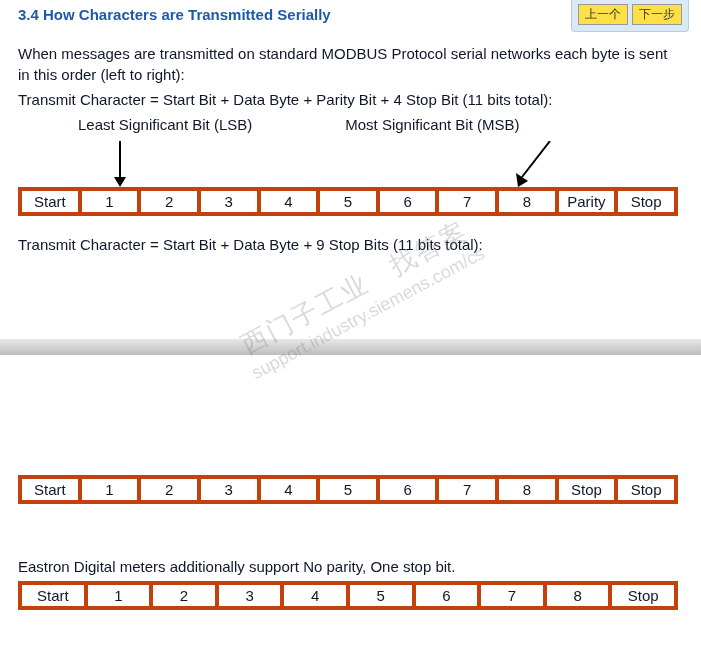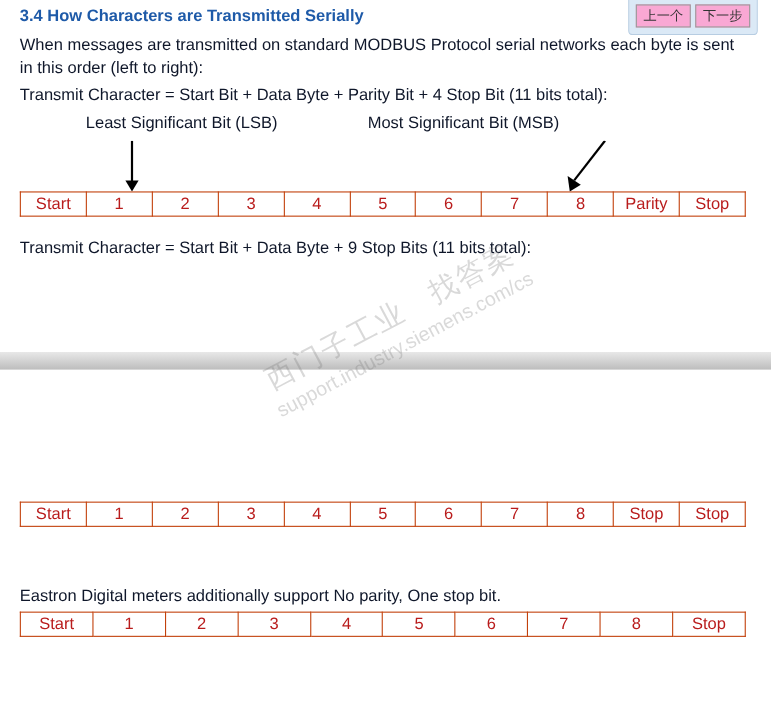--- a/index.html
+++ b/index.html
@@ -13,52 +13,53 @@
     background: #fff;
     position: relative;
   }
   .content {
     padding: 6px 18px 20px 18px;
   }
   .section-title {
     color: #1e5aa8;
     font-weight: bold;
     font-size: 15px;
-    margin-bottom: 7px;
+    margin-bottom: 20px;
   }
   .para {
     color: #0f172a;
     line-height: 1.4;
     margin-bottom: 4px;
   }
   .sub-labels {
     display: flex;
     margin-top: 2px;
     margin-bottom: 2px;
+    gap: 11px;
   }
   .sub-left { margin-left: 60px; }
   .sub-right { margin-left: 82px; }
   .arrows {
     position: relative;
     height: 46px;
   }
   .arrow-lsb { position: absolute; left: 92px; top: 0; }
   .arrow-msb { position: absolute; left: 492px; top: 0; }
   .bit-table {
     border-collapse: collapse;
     width: 660px;
     table-layout: fixed;
     margin-bottom: 18px;
   }
   .bit-table td {
-    border: 1px solid #c2410c;
+    border: 4px solid #c2410c;
     text-align: center;
     padding: 2px 0;
     font-size: 15px;
-    color: #b91c1c;
+    color: #0f172a;
   }
   .gap { height: 34px; }
   .big-gap { height: 80px; }
   .gradient-band {
     width: 701px;
     height: 16px;
     margin-left: -18px;
     background: linear-gradient(to bottom, #e8e8e8, #bdbdbd);
   }
   .watermark {
@@ -82,21 +83,21 @@
     gap: 4px;
     background: #dbe9f6;
     border: 1px solid #b7cde2;
     border-top: none;
     border-radius: 0 0 4px 4px;
     padding: 4px 6px 6px 6px;
   }
   .nav-btn {
     font-size: 12px;
     font-family: "SimSun","Microsoft YaHei",sans-serif;
-    background: #f9a8d4;
+    background: #fde047;
     border: 1px solid #999;
     padding: 1px 6px;
     color: #333;
     cursor: pointer;
   }
 </style>
 </head>
 <body>
 
 <div class="nav-buttons">

